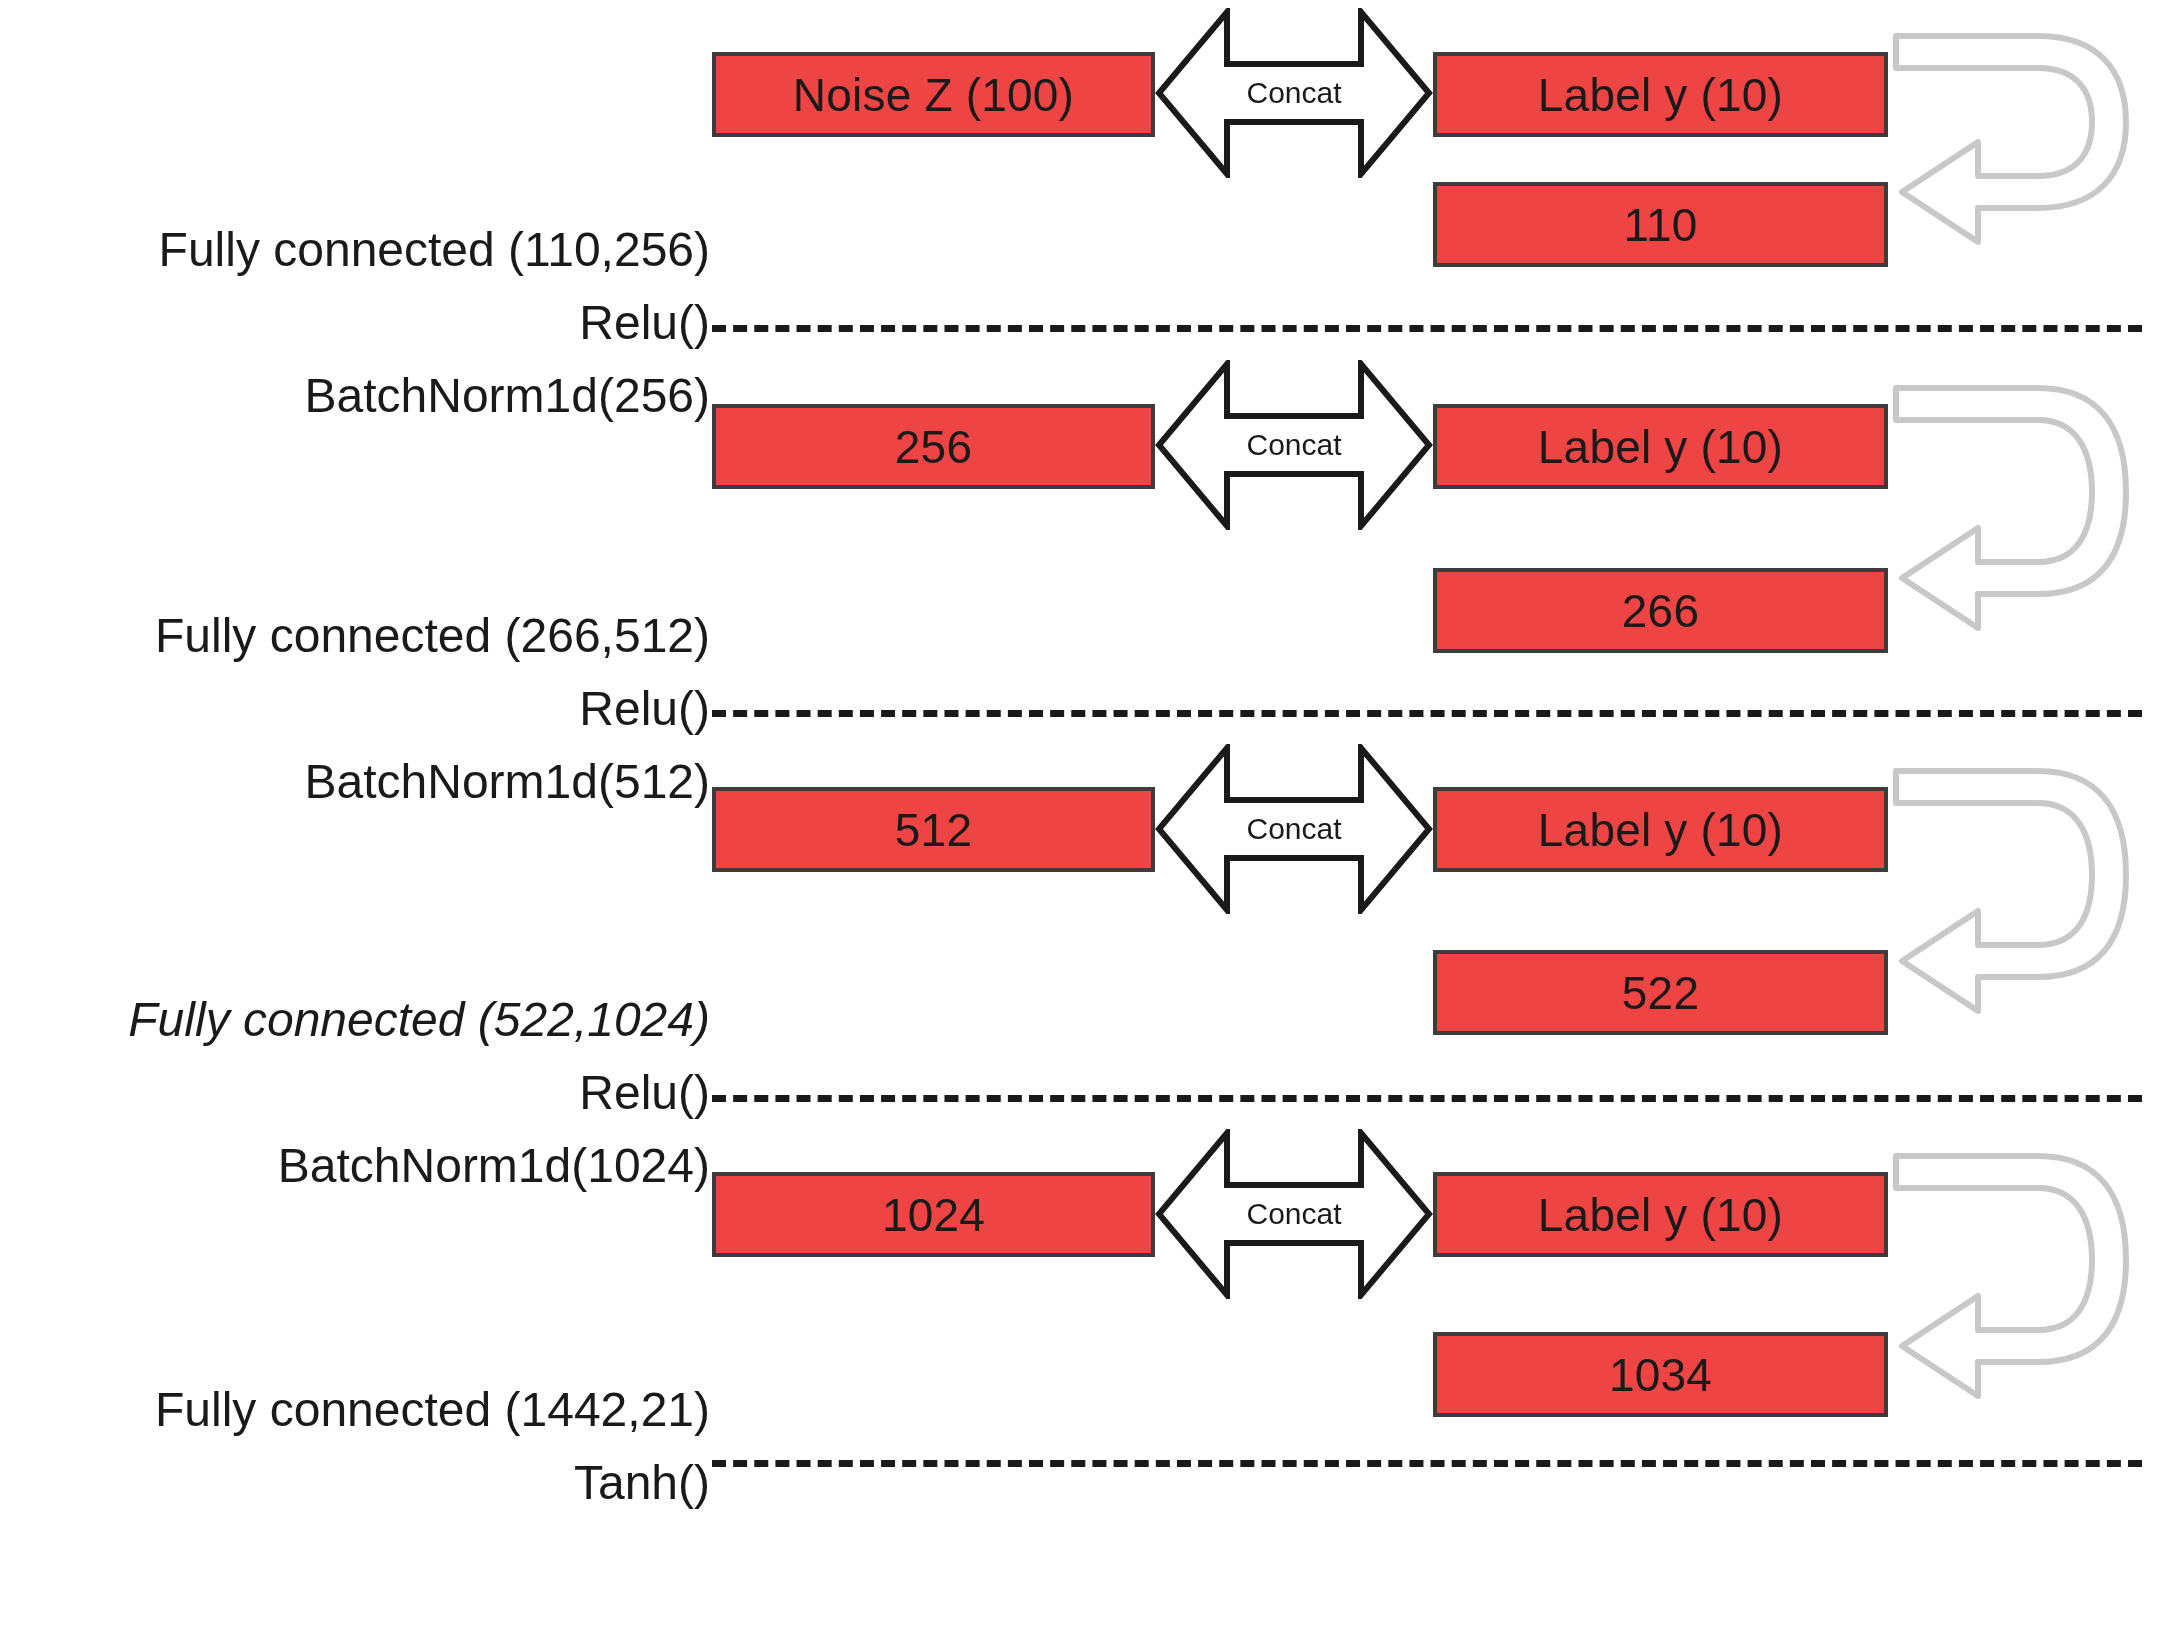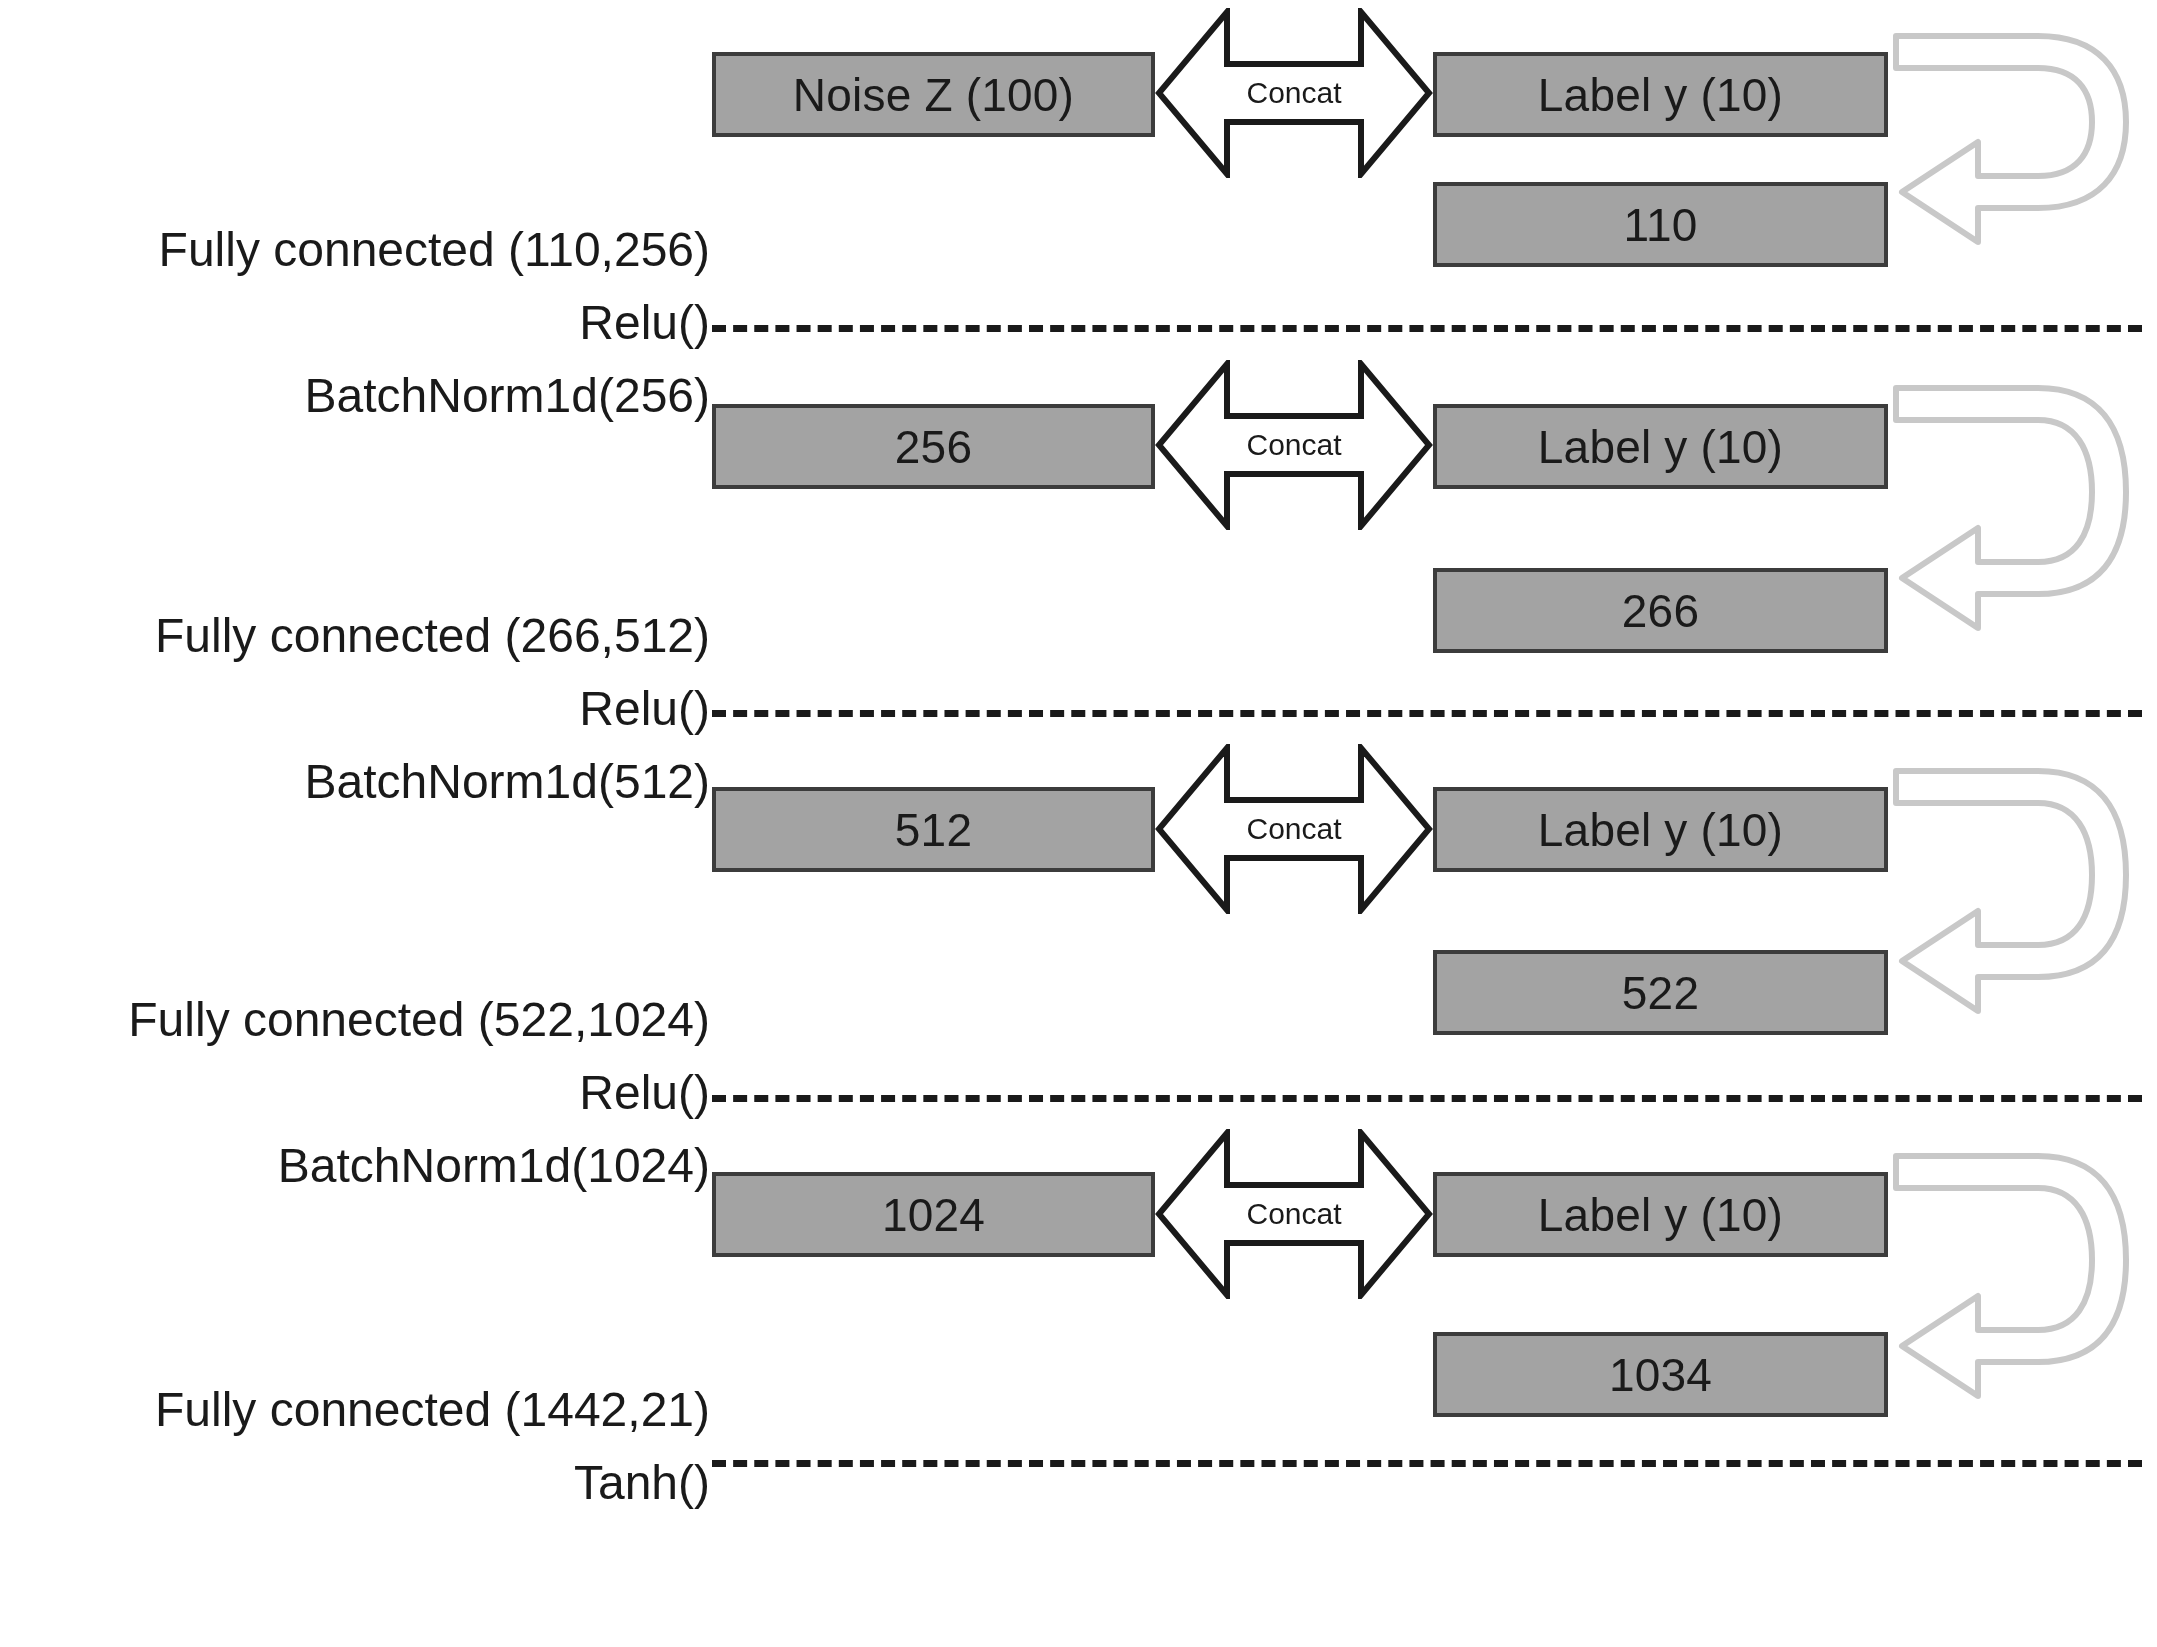--- a/index.html
+++ b/index.html
@@ -15,21 +15,21 @@
     position: relative;
     width: 2157px;
     height: 1647px;
     background: #ffffff;
     overflow: hidden;
   }
   .box {
     position: absolute;
     box-sizing: border-box;
     border: 4px solid #3c3c3c;
-    background: #a3a3a3;
+    background: #ef4444;
     display: flex;
     align-items: center;
     justify-content: center;
     font-size: 46px;
     color: #1a1a1a;
     letter-spacing: 0.2px;
   }
   .left-label {
     position: absolute;
     font-size: 48px;
@@ -68,21 +68,21 @@
 <div id="canvas">
 
   <div class="left-label" style="left:40px; top:222px; width:670px;">Fully connected (110,256)</div>
   <div class="left-label" style="left:40px; top:295px; width:670px;">Relu()</div>
   <div class="left-label" style="left:40px; top:368px; width:670px;">BatchNorm1d(256)</div>
 
   <div class="left-label" style="left:40px; top:608px; width:670px;">Fully connected (266,512)</div>
   <div class="left-label" style="left:40px; top:681px; width:670px;">Relu()</div>
   <div class="left-label" style="left:40px; top:754px; width:670px;">BatchNorm1d(512)</div>
 
-  <div class="left-label" style="left:20px; top:992px; width:690px;">Fully connected (522,1024)</div>
+  <div class="left-label" style="left:20px; top:992px; width:690px;font-style:italic;">Fully connected (522,1024)</div>
   <div class="left-label" style="left:20px; top:1065px; width:690px;">Relu()</div>
   <div class="left-label" style="left:20px; top:1138px; width:690px;">BatchNorm1d(1024)</div>
 
   <div class="left-label" style="left:20px; top:1382px; width:690px;">Fully connected (1442,21)</div>
   <div class="left-label" style="left:20px; top:1455px; width:690px;">Tanh()</div>
 
   <div class="dashed" style="left:712px; top:325px; width:1430px;"></div>
   <div class="dashed" style="left:712px; top:710px; width:1430px;"></div>
   <div class="dashed" style="left:712px; top:1095px; width:1430px;"></div>
   <div class="dashed" style="left:712px; top:1460px; width:1430px;"></div>

